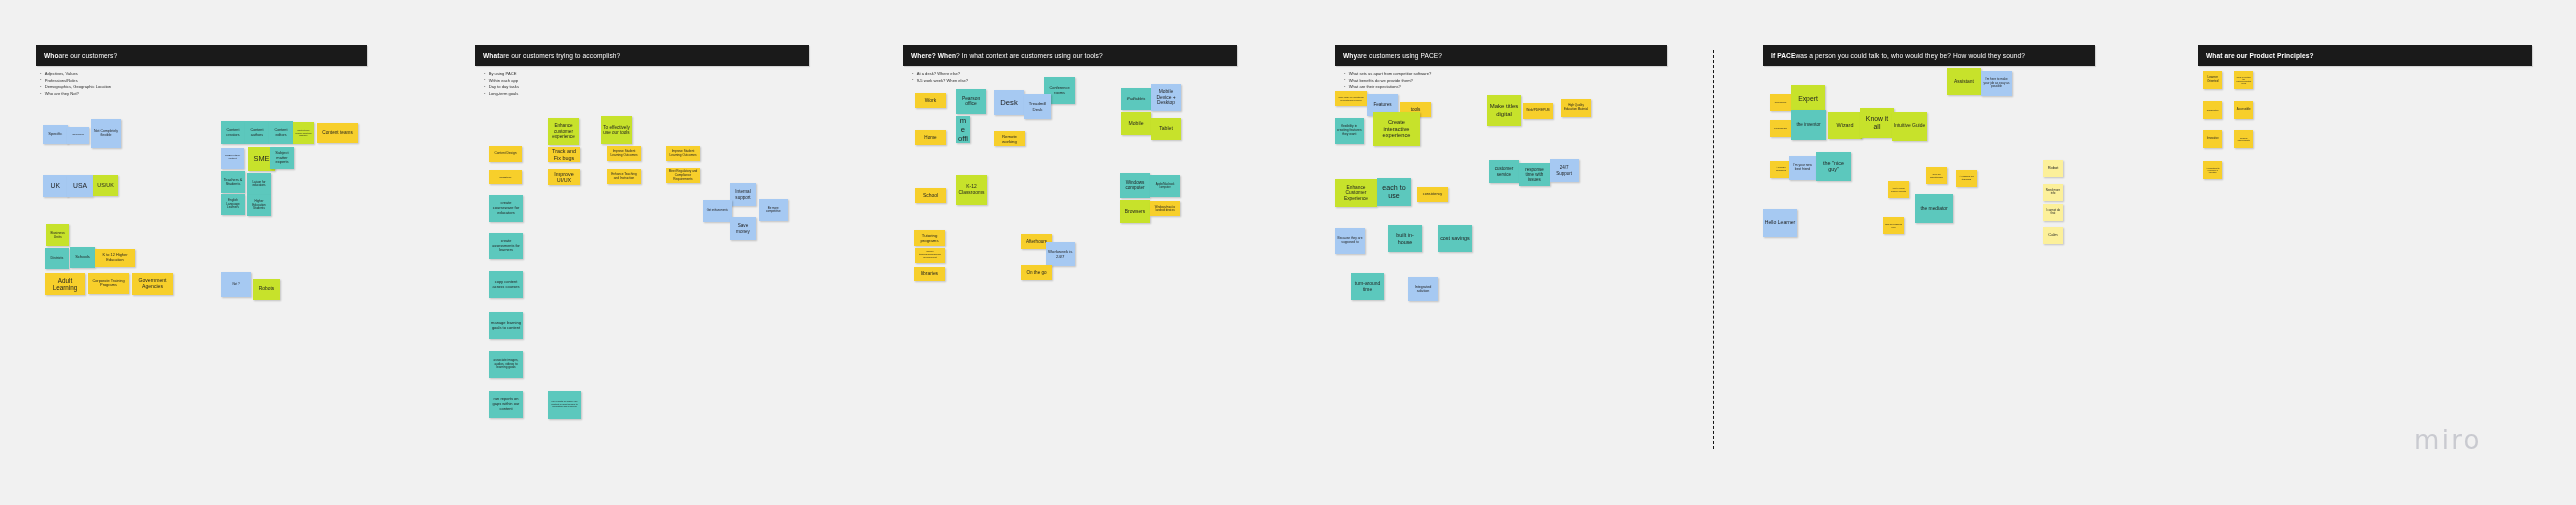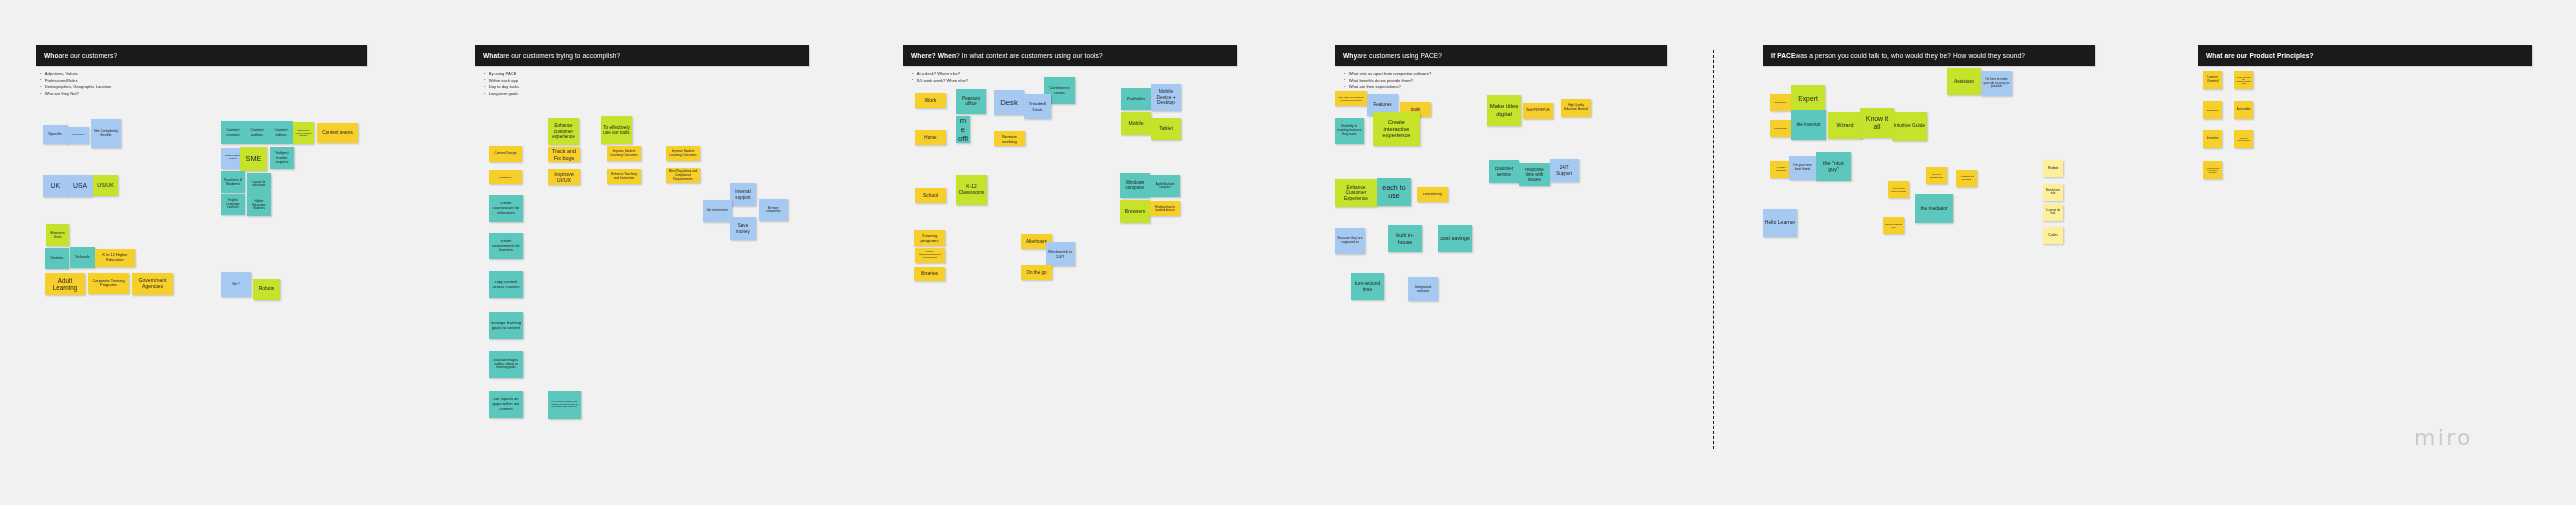--- a/index.html
+++ b/index.html
@@ -58,21 +58,21 @@
   .c-teal    { background: #5cc8bd; }
   .c-blue    { background: #a6c9f2; }
 
   .divider {
     position: absolute;
     border-left: 1.7px dashed #141414;
   }
 
   .miro-logo {
     position: absolute;
-    font-size: 22px;
+    font-size: 26px;
     letter-spacing: 2.3px;
     color: #c9cad0;
     font-family: "DejaVu Sans", sans-serif;
     font-weight: 400;
   }
 </style>
 </head>
 <body>
 
 <div id="board">
@@ -99,21 +99,21 @@
       <div class="note c-yellow" style="left: 95px; top: 249px; width: 40px; height: 18px; font-size: 3.9px;">K to 12 Higher Education</div>
       <div class="note c-yellow" style="left: 45px; top: 273px; width: 40px; height: 22px; font-size: 6.3px;">Adult Learning</div>
       <div class="note c-yellow" style="left: 88px; top: 273px; width: 41px; height: 20.5px; font-size: 3.9px;">Corporate Training Programs</div>
       <div class="note c-yellow" style="left: 132px; top: 273px; width: 41px; height: 22px; font-size: 5.1px;">Government Agencies</div>
       <div class="note c-teal" style="left: 221px; top: 121px; width: 24px; height: 23px; font-size: 3.7px;">Content creators</div>
       <div class="note c-teal" style="left: 245px; top: 121px; width: 24px; height: 23px; font-size: 3.7px;">Content authors</div>
       <div class="note c-teal" style="left: 269px; top: 121px; width: 24px; height: 23px; font-size: 3.7px;">Content editors</div>
       <div class="note c-green" style="left: 293px; top: 122px; width: 20.5px; height: 22px; font-size: 2.1px;">Content/Web Viewers Solutions Manager</div>
       <div class="note c-yellow" style="left: 317px; top: 123px; width: 41px; height: 20px; font-size: 4.7px;">Content teams</div>
       <div class="note c-blue" style="left: 221px; top: 148px; width: 23px; height: 20.5px; font-size: 2.5px;">SMEs of their content</div>
-      <div class="note c-green" style="left: 240px; top: 147px; width: 27px; height: 24px; font-size: 7.4px;">SME</div>
+      <div class="note c-green" style="left: 248px; top: 147px; width: 27px; height: 24px; font-size: 7.4px;">SME</div>
       <div class="note c-teal" style="left: 270px; top: 147px; width: 24px; height: 22px; font-size: 4px;">Subject matter experts</div>
       <div class="note c-teal" style="left: 221px; top: 171px; width: 24px; height: 22px; font-size: 3.7px;">Teachers &amp; Students</div>
       <div class="note c-teal" style="left: 247px; top: 173px; width: 24px; height: 22px; font-size: 3px;">Laison for educators</div>
       <div class="note c-teal" style="left: 221px; top: 194px; width: 24px; height: 21px; font-size: 3px;">English Language Learners</div>
       <div class="note c-teal" style="left: 247px; top: 195px; width: 24px; height: 21px; font-size: 3px;">Higher Education Students</div>
       <div class="note c-blue" style="left: 221px; top: 272px; width: 30px; height: 24.5px; font-size: 3px;">Not ?</div>
       <div class="note c-green" style="left: 253px; top: 279px; width: 27px; height: 20.5px; font-size: 4.9px;">Robots</div>
     </div>
     <div class="section" style="left: 434px; width: 371px;">
       <div class="sec-header" style="left: 41px; top: 45px; width: 334px; height: 20.5px;">

